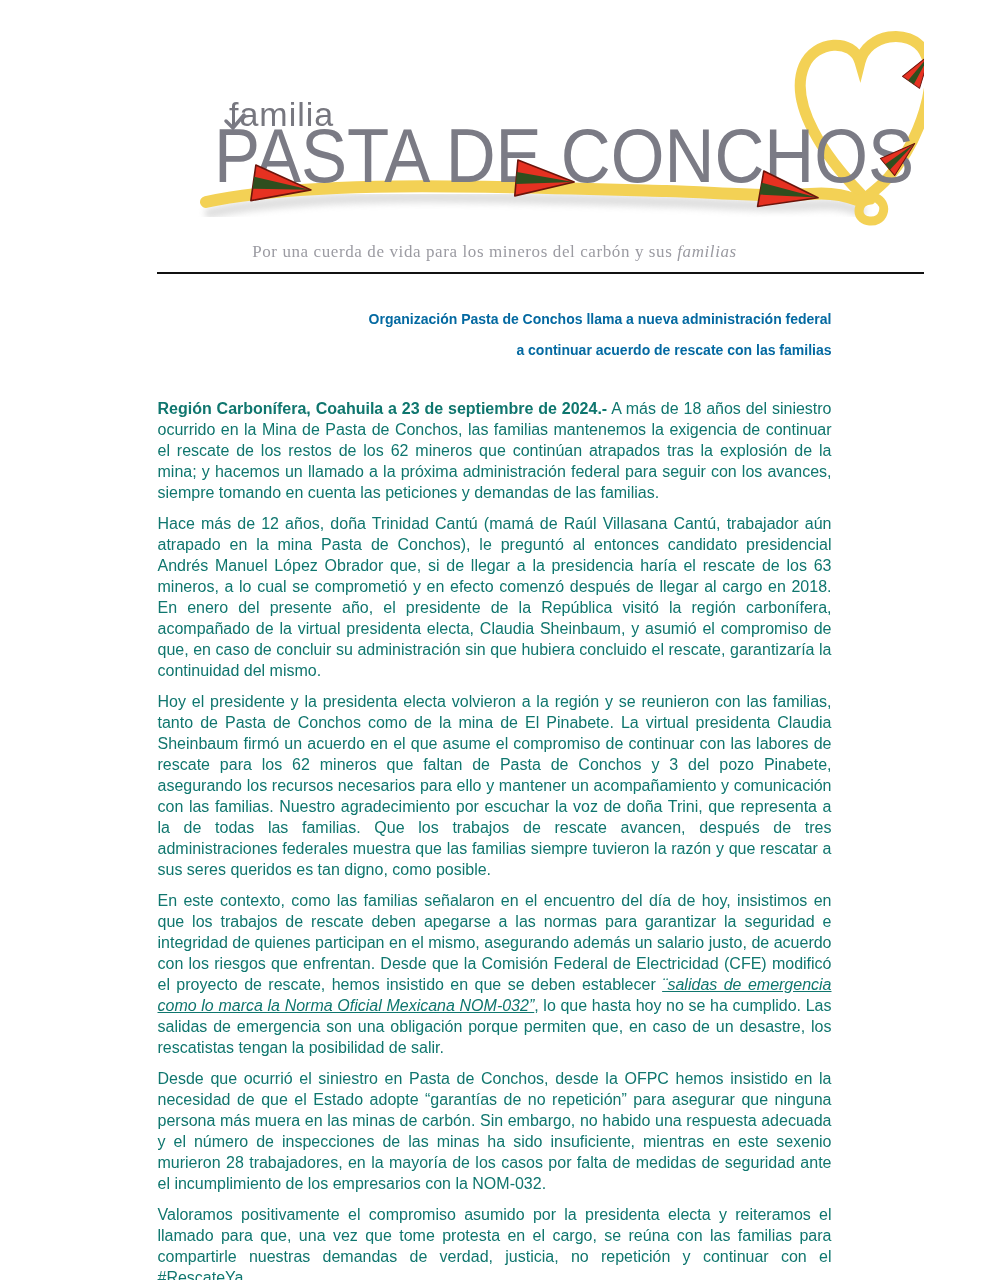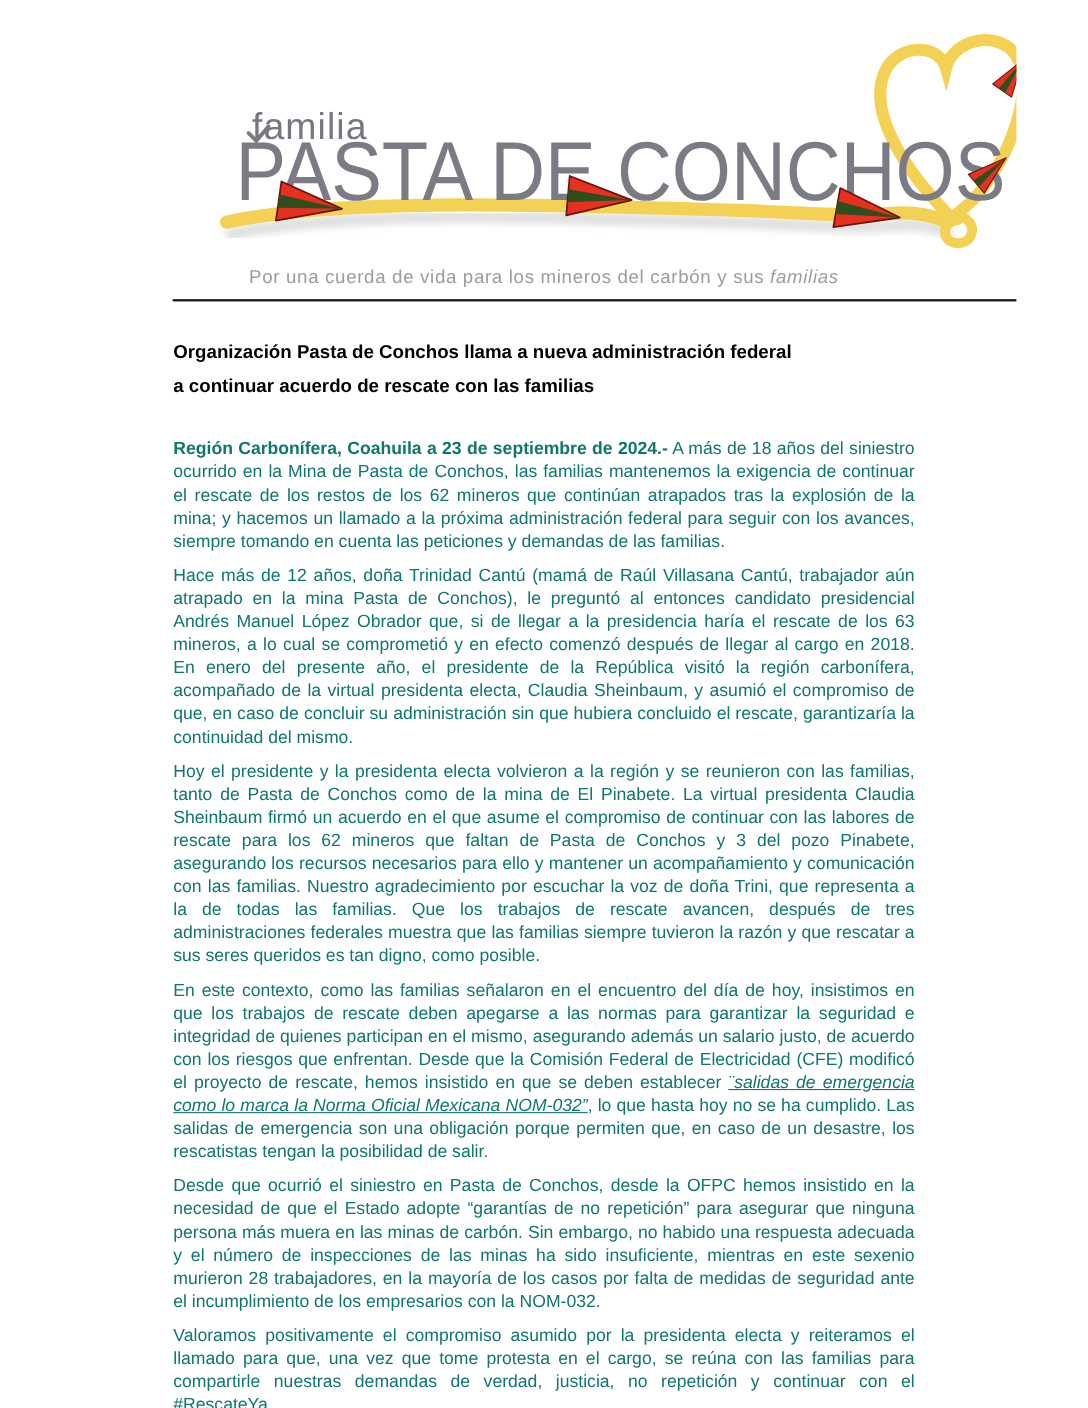--- a/index.html
+++ b/index.html
@@ -11,42 +11,42 @@
     font-family:"Liberation Sans","DejaVu Sans",sans-serif;
     color:#1a1a1a;
     overflow:hidden;
     box-sizing:border-box;
   }
   
   .logo-svg{display:block;width:989px;height:200px;margin-top:30px;}
   .tagline{
     margin-top:12px;
     text-align:center;
-    font-family:Liberation Sans, sans-serif;
+    font-family:Liberation Serif, serif;
     font-size:17px;
     letter-spacing:.6px;
     color:#9b9ba2;
   }
   .tagline em{font-style:italic;}
   .rule{
     width:808px;
     margin:10px 0 0 91px;
     border:none;
     border-top:2px solid #111111;
   }
   
   .doc{
     padding:0 92px;
   }
   .doc-title{
     margin:30px 0 32px 0;
-    font-size:17px;
+    font-size:14px;
     font-weight:bold;
-    text-align:left;
-    color:#000000;
+    text-align:right;
+    color:#0369a1;
   }
   .doc-title .tline{display:block;line-height:31px;}
   .doc p{
     margin:0 0 10px 0;
     font-size:16px;
     line-height:21px;
     text-align:justify;
     color:#0f766e;
   }
   .doc p strong{font-weight:bold;}

